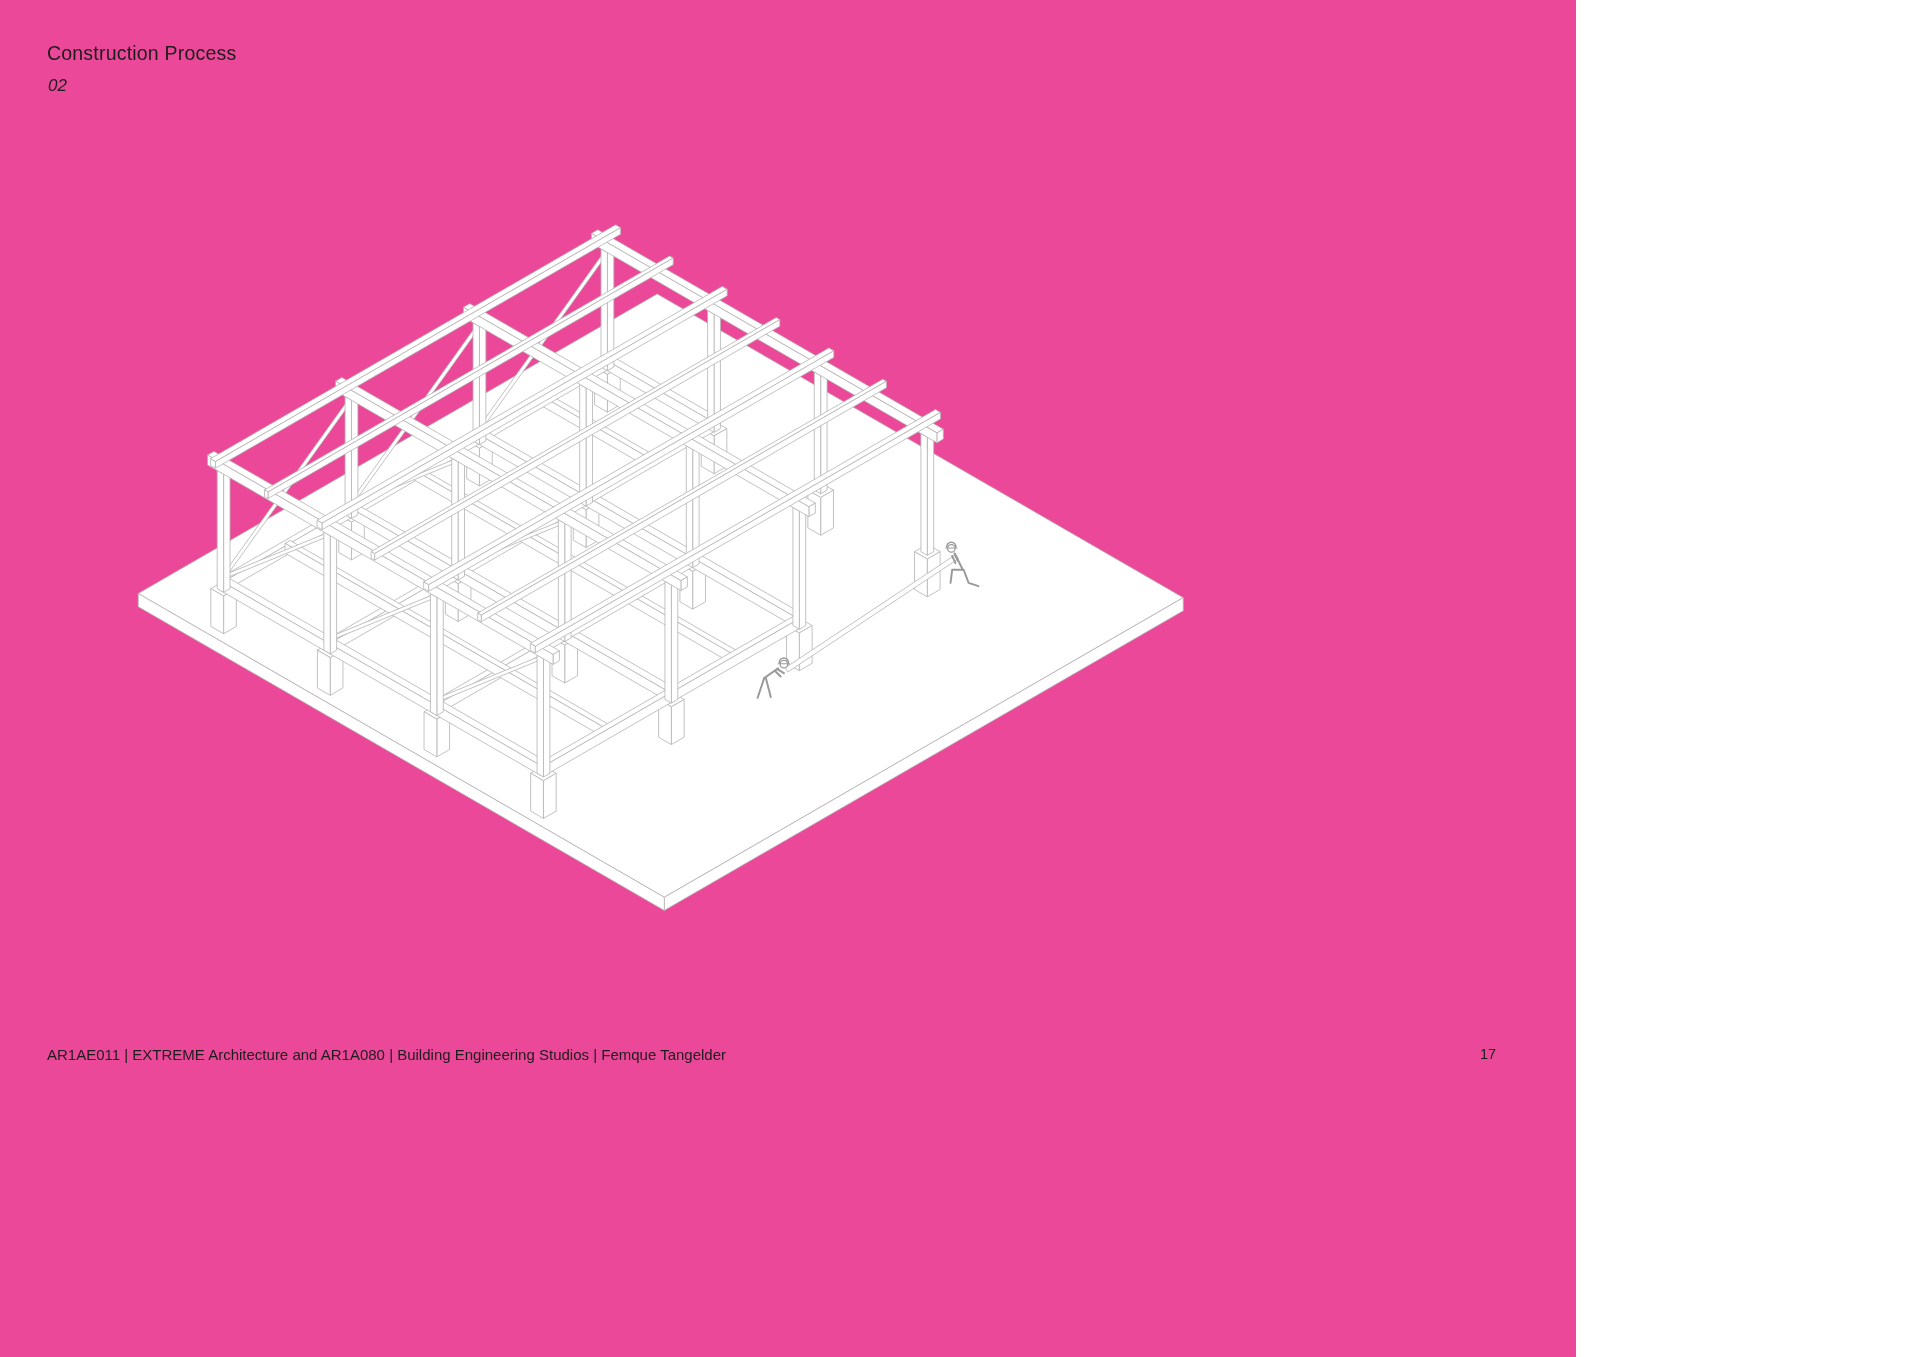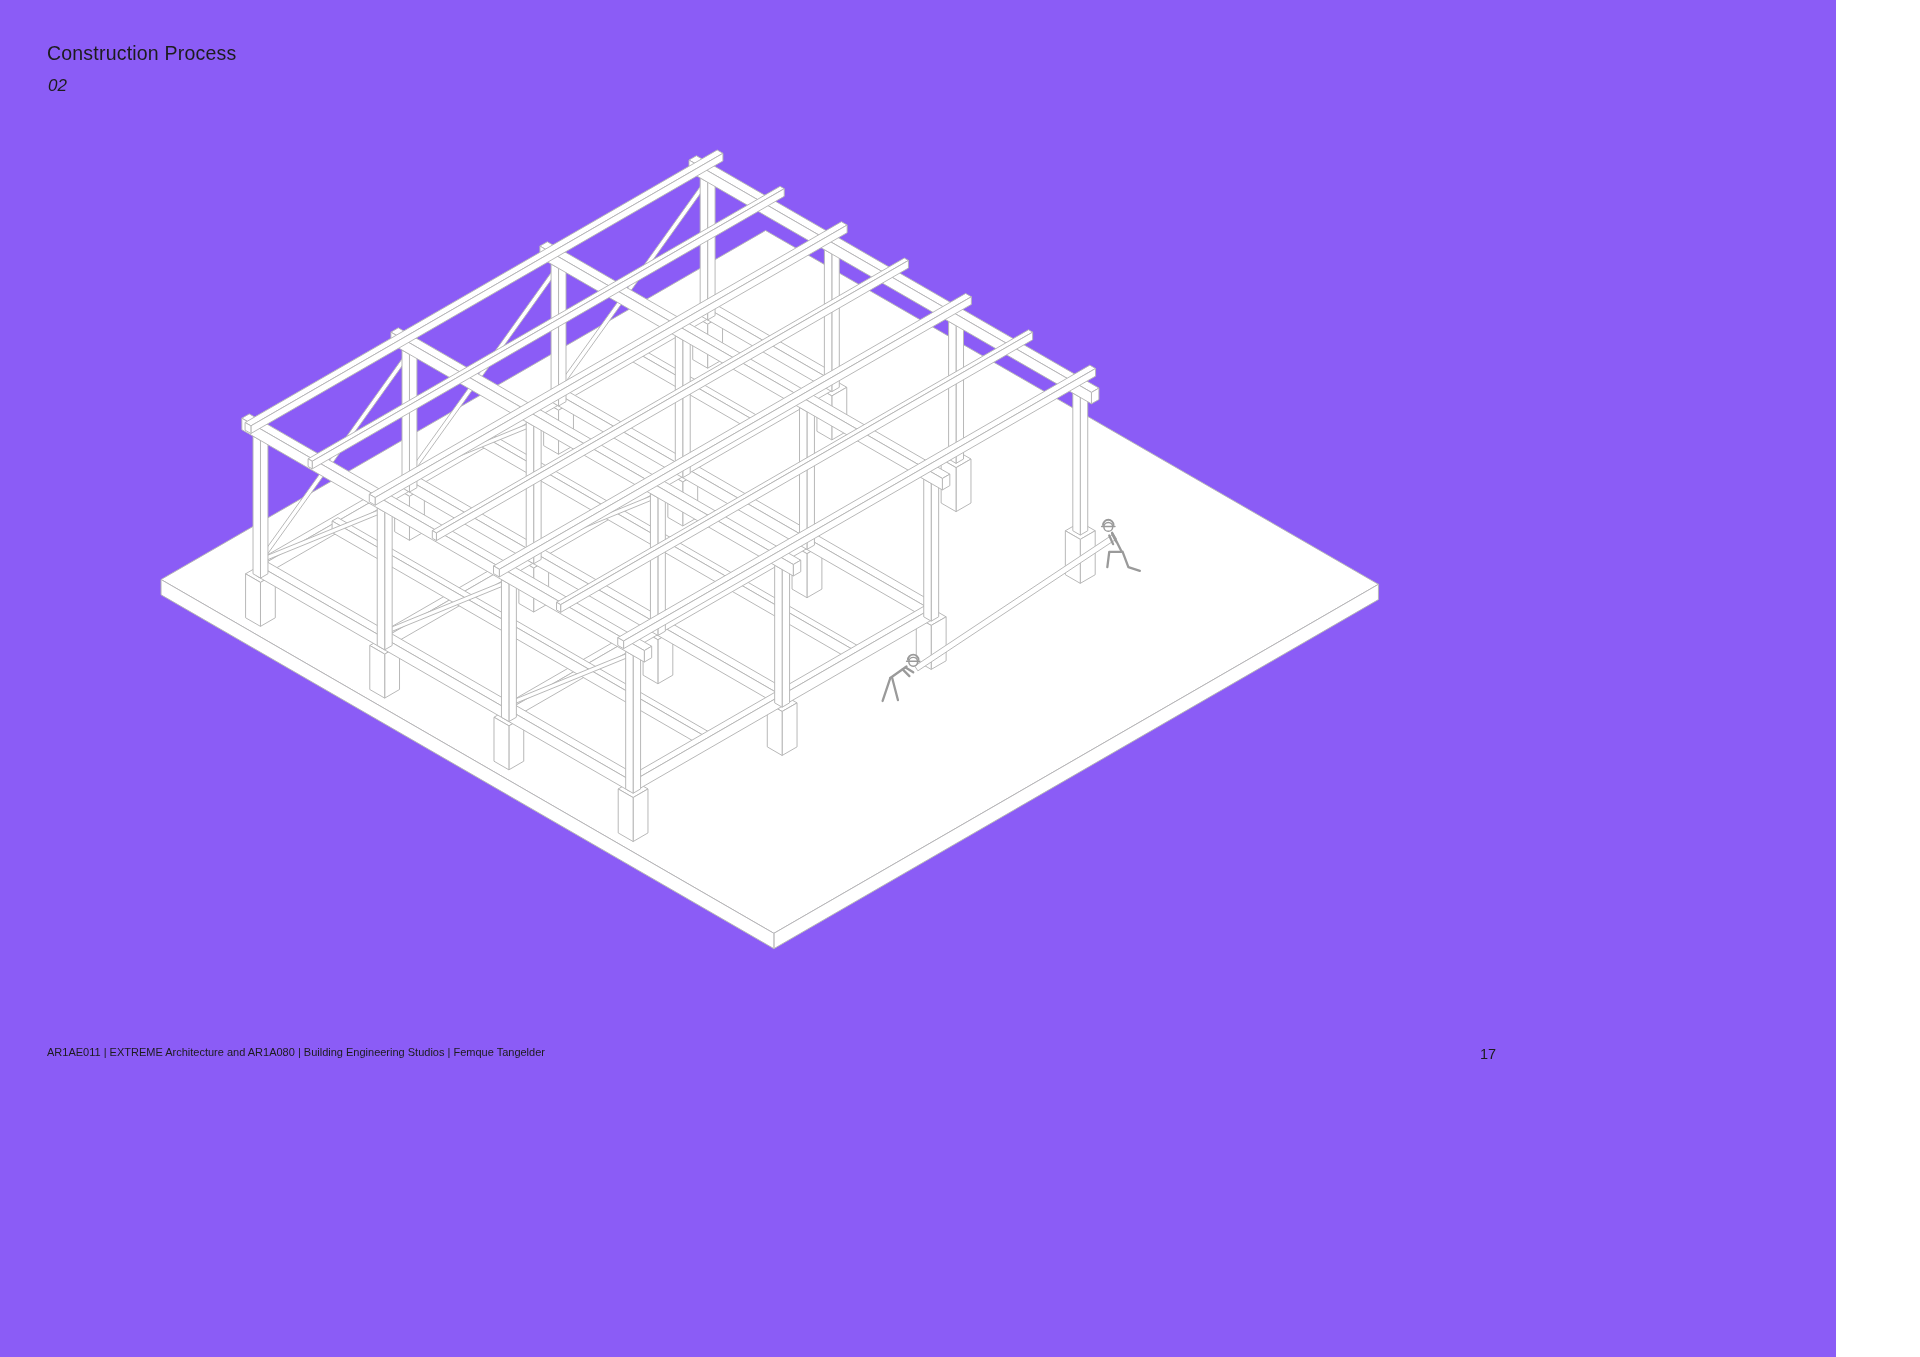--- a/index.html
+++ b/index.html
@@ -9,23 +9,23 @@
   }
   body {
     width: 1920px;
     height: 1357px;
     font-family: "Liberation Sans", sans-serif;
     color: #1c1c1c;
     overflow: hidden;
   }
   .page {
     position: relative;
-    width: 1836px;
+    width: 1576px;
     height: 1357px;
-    background: #8b5cf6;
+    background: #ec4899;
   }
   .title {
     position: absolute;
     left: 47px;
     top: 42px;
     margin: 0;
     font-size: 19.5px;
     font-weight: 500;
     letter-spacing: 0.2px;
     color: #1c1c1c;
@@ -46,21 +46,21 @@
   }
   figure.drawing svg {
     width: 100%;
     height: 100%;
     display: block;
   }
   .footer-info {
     position: absolute;
     left: 47px;
     top: 1046px;
-    font-size: 11px;
+    font-size: 15px;
     color: #1c1c1c;
     white-space: nowrap;
   }
   .page-number {
     position: absolute;
     left: 1480px;
     top: 1046px;
     width: 28px;
     text-align: left;
     font-size: 14.5px;

